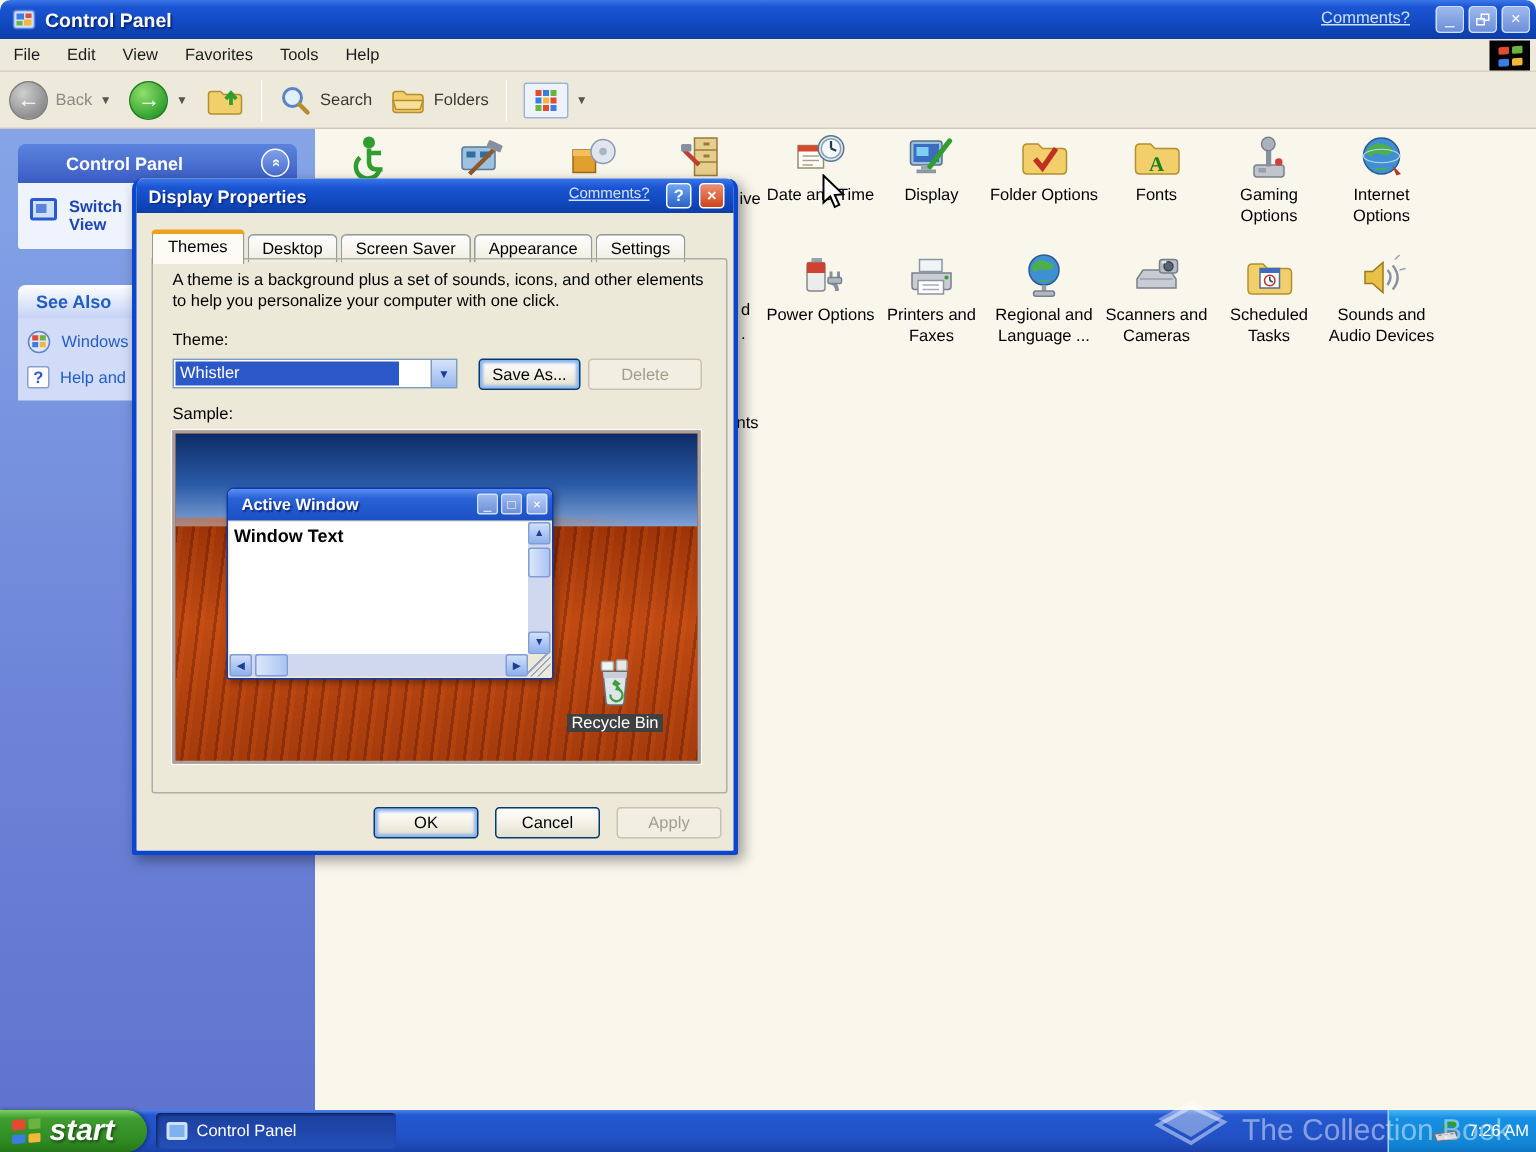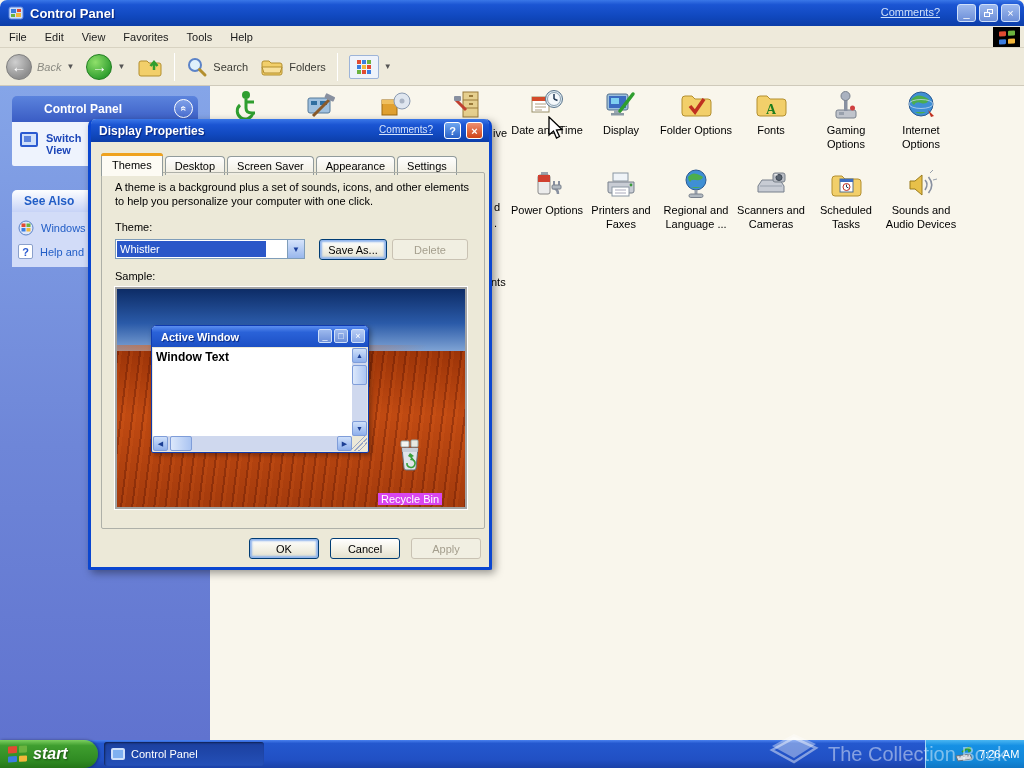--- a/index.html
+++ b/index.html
@@ -41,21 +41,21 @@
   .toolbar{position:absolute;left:0;top:48px;width:1024px;height:38px;background:#eeeadb;
     border-bottom:1px solid #cfcabb;display:flex;align-items:center;color:#6e6e66;}
   .tbtn{display:flex;align-items:center;gap:5px;padding:0 6px;height:32px;}
   .navcircle{width:26px;height:26px;border-radius:50%;display:flex;align-items:center;justify-content:center;
     color:#fff;font-size:15px;font-weight:bold;}
   .back-c{background:radial-gradient(circle at 35% 30%,#cfcfcf,#8f8f8f 70%);border:1px solid #7e7e7e;}
   .fwd-c{background:radial-gradient(circle at 35% 30%,#8fe06a,#2f9e2f 75%);border:1px solid #1f7e1f;}
   .caret{font-size:8px;color:#555;}
   .tsep{width:1px;height:28px;background:#cfcabb;margin:0 5px;border-right:1px solid #fff;}
   .tlabel{color:#3a3a34;}
-  .back-lbl{color:#8a8a82;font-style:italic;}
+  .back-lbl{color:#8a8a82;}
   .views-btn{width:30px;height:24px;border:1px solid #9db4d8;border-radius:2px;background:#eef3fb;
     display:flex;align-items:center;justify-content:center;}
   .grid-ic{display:grid;grid-template-columns:repeat(3,4px);grid-gap:1px;}
   .grid-ic i{width:4px;height:4px;}
 
   
   .content{position:absolute;left:0;top:86px;width:1024px;height:654px;background:#f9f6ec;}
 
   
   .sidebar{position:absolute;left:0;top:0;width:210px;height:654px;
@@ -140,31 +140,31 @@
   .mw-body{position:absolute;left:1px;top:22px;right:16px;bottom:16px;background:#fff;}
   .mw-text{font-weight:bold;font-size:12px;color:#000;padding:2px 0 0 3px;}
   .vsb{position:absolute;top:22px;right:1px;width:15px;bottom:16px;background:#cfd8ee;}
   .hsb{position:absolute;left:1px;bottom:1px;height:15px;right:16px;background:#cfd8ee;}
   .sb-btn{position:absolute;width:15px;height:15px;background:linear-gradient(180deg,#cfe0fa,#8fb0ec);
     border:1px solid #7f9dd9;border-radius:2px;color:#1c3f94;font-size:7px;display:flex;align-items:center;justify-content:center;}
   .sb-thumb{position:absolute;background:linear-gradient(90deg,#dce8fb,#aac4f2);border:1px solid #7f9dd9;border-radius:2px;}
   .grip{position:absolute;right:1px;bottom:1px;width:15px;height:15px;
     background:linear-gradient(135deg,transparent 40%,#9aa8c8 40%,#9aa8c8 45%,transparent 45%,transparent 55%,#9aa8c8 55%,#9aa8c8 60%,transparent 60%,transparent 70%,#9aa8c8 70%,#9aa8c8 75%,transparent 75%);}
   .recycle{position:absolute;left:258px;top:150px;width:70px;text-align:center;}
-  .rb-label{display:inline-block;margin-top:20px;background:#d946ef;color:#fff;padding:0 3px;font-size:11px;}
+  .rb-label{display:inline-block;margin-top:2px;background:#404040;color:#fff;padding:0 3px;font-size:11px;}
 
   .dlg-bottom{position:absolute;bottom:8px;}
 
   
   .taskbar{position:absolute;left:0;top:740px;width:1024px;height:28px;z-index:40;
     background:linear-gradient(180deg,#4a82ef 0%,#2458ce 12%,#2150c4 70%,#1a41a8 100%);}
   .startbtn{position:absolute;left:0;top:0;width:98px;height:28px;border-radius:0 14px 14px 0;
     background:linear-gradient(180deg,#7ccf5f 0%,#3f9e2f 20%,#2f8a22 75%,#247518 100%);
     display:flex;align-items:center;gap:6px;padding-left:8px;box-shadow:1px 0 3px rgba(0,0,0,.4);}
-  .startbtn .stext{color:#fff;font-weight:bold;font-style:italic;font-size:16px;text-shadow:1px 1px 2px #1a4a10;}
+  .startbtn .stext{color:#fff;font-weight:bold;font-style:italic;font-size:20px;text-shadow:1px 1px 2px #1a4a10;}
   .taskitem{position:absolute;left:104px;top:2px;width:160px;height:24px;border-radius:3px;
     background:linear-gradient(180deg,#1b3f9e,#2450b8);box-shadow:inset 1px 1px 2px rgba(0,0,0,.5);
     display:flex;align-items:center;gap:6px;padding-left:7px;color:#fff;}
   .tray{position:absolute;right:0;top:0;width:99px;height:28px;
     background:linear-gradient(180deg,#4ab6f2 0%,#1690e4 20%,#1287d8 75%,#0f76c4 100%);
     border-left:1px solid #9fd4f8;display:flex;align-items:center;gap:5px;padding-left:28px;color:#fff;}
   .mini-monitor{width:14px;height:12px;border:2px solid #cfe0fa;border-radius:2px;background:#7fb0f0;}
 
   
   .watermark{position:absolute;left:768px;top:724px;z-index:60;display:flex;align-items:flex-end;gap:8px;

